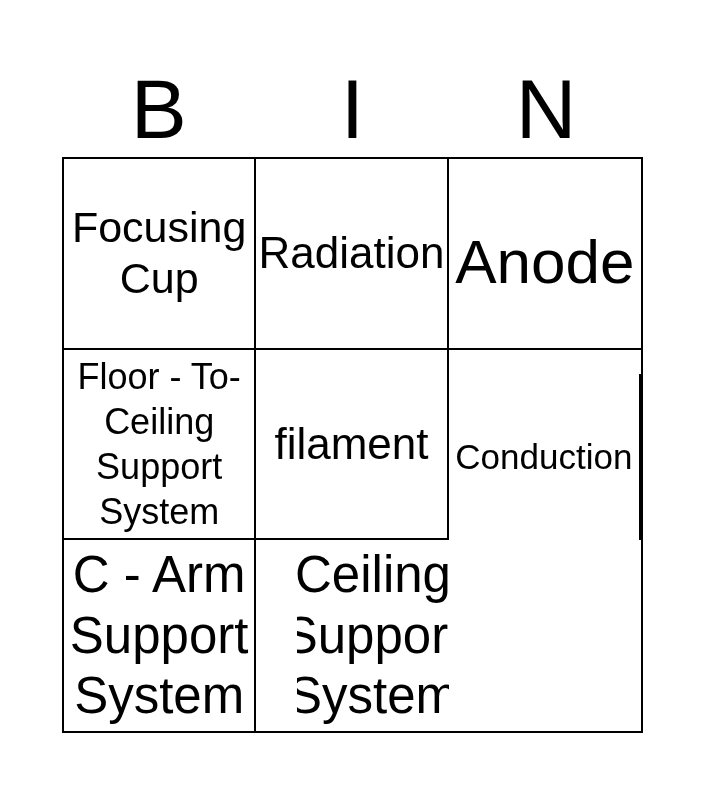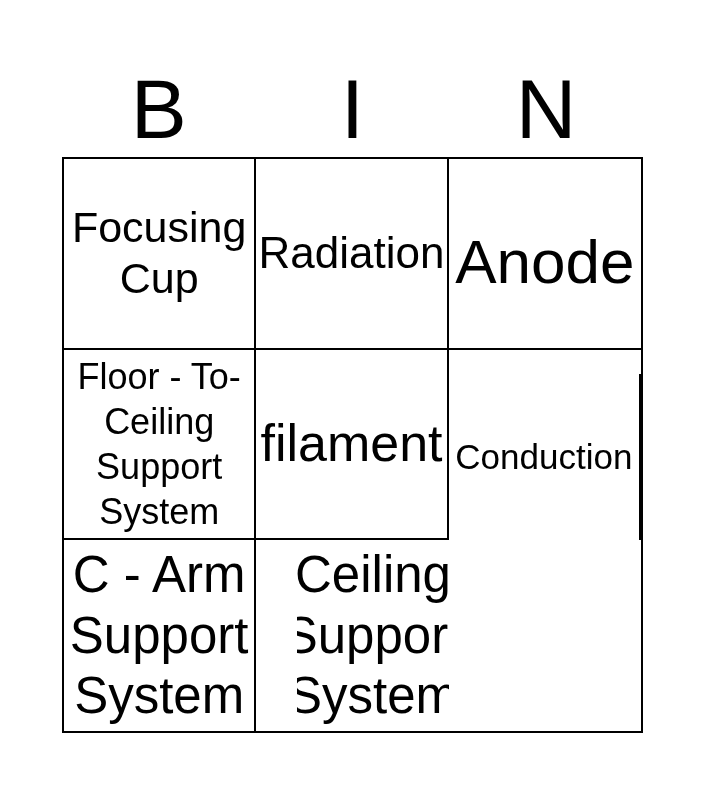--- a/index.html
+++ b/index.html
@@ -57,21 +57,21 @@
     color: #000000;
   }
   .cell.col-last { border-right: none; }
   .cell.row-last { border-bottom: none; }
 
   
   .c00 { font-size: 43px; line-height: 1.20; }
   .c01 { font-size: 44px; line-height: 1.20; }
   .c02 { font-size: 62px; line-height: 1.15; margin-top: 16px; }
   .c10 { font-size: 36px; line-height: 1.25; }
-  .c11 { font-size: 52px; line-height: 1.15; }
+  .c11 { font-size: 44px; line-height: 1.15; }
   .c12 { font-size: 48px; line-height: 1.15; }
   .c20 { font-size: 35px; line-height: 1.20; margin-top: 24px; }
   .c21 { font-size: 51px; line-height: 1.18; }
   .c22 { font-size: 51px; line-height: 1.18; margin-left: 41px; }
 </style>
 </head>
 <body>
 
 <div>
 

